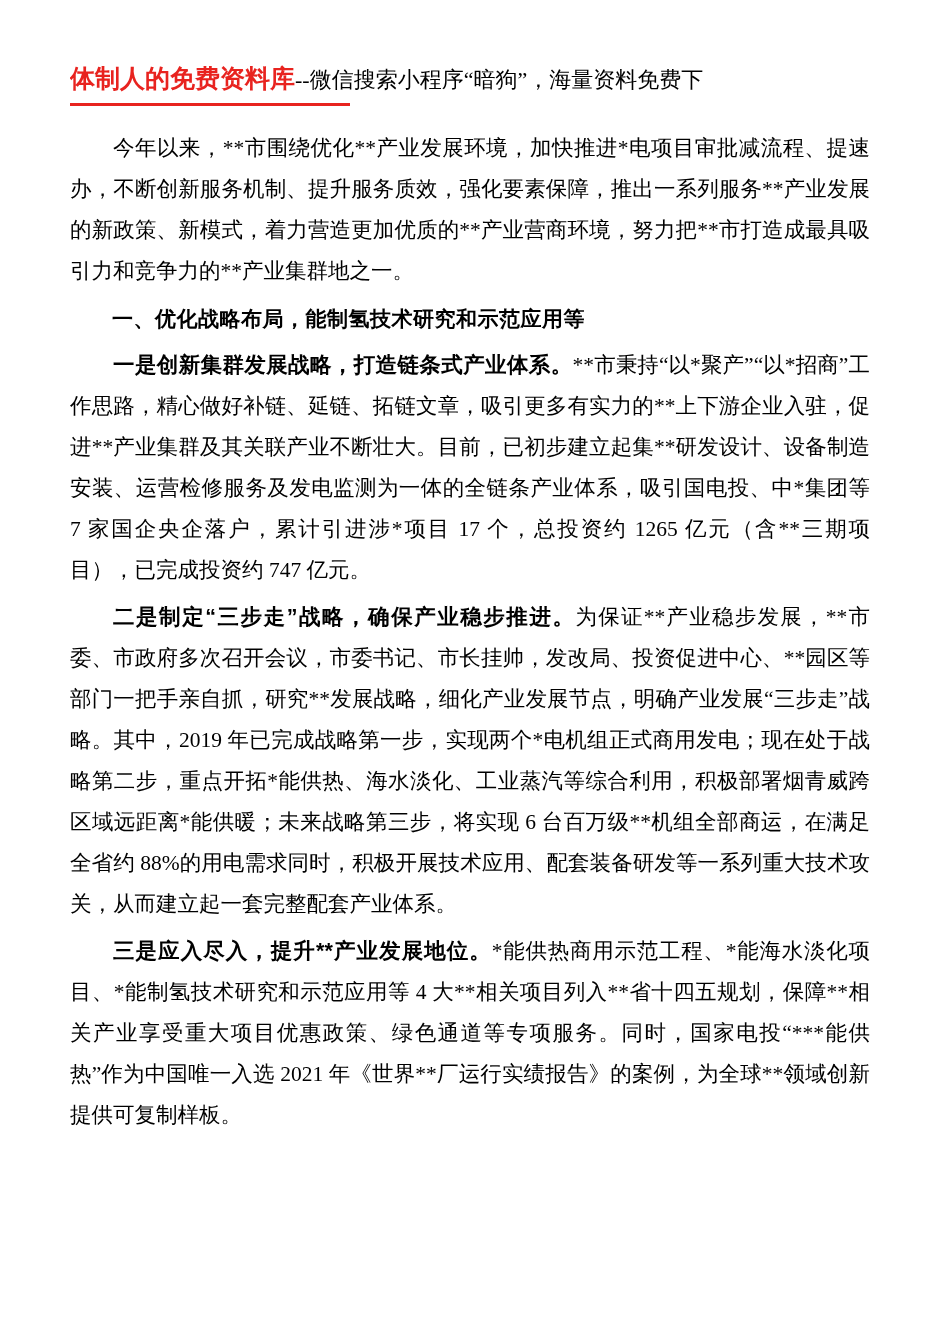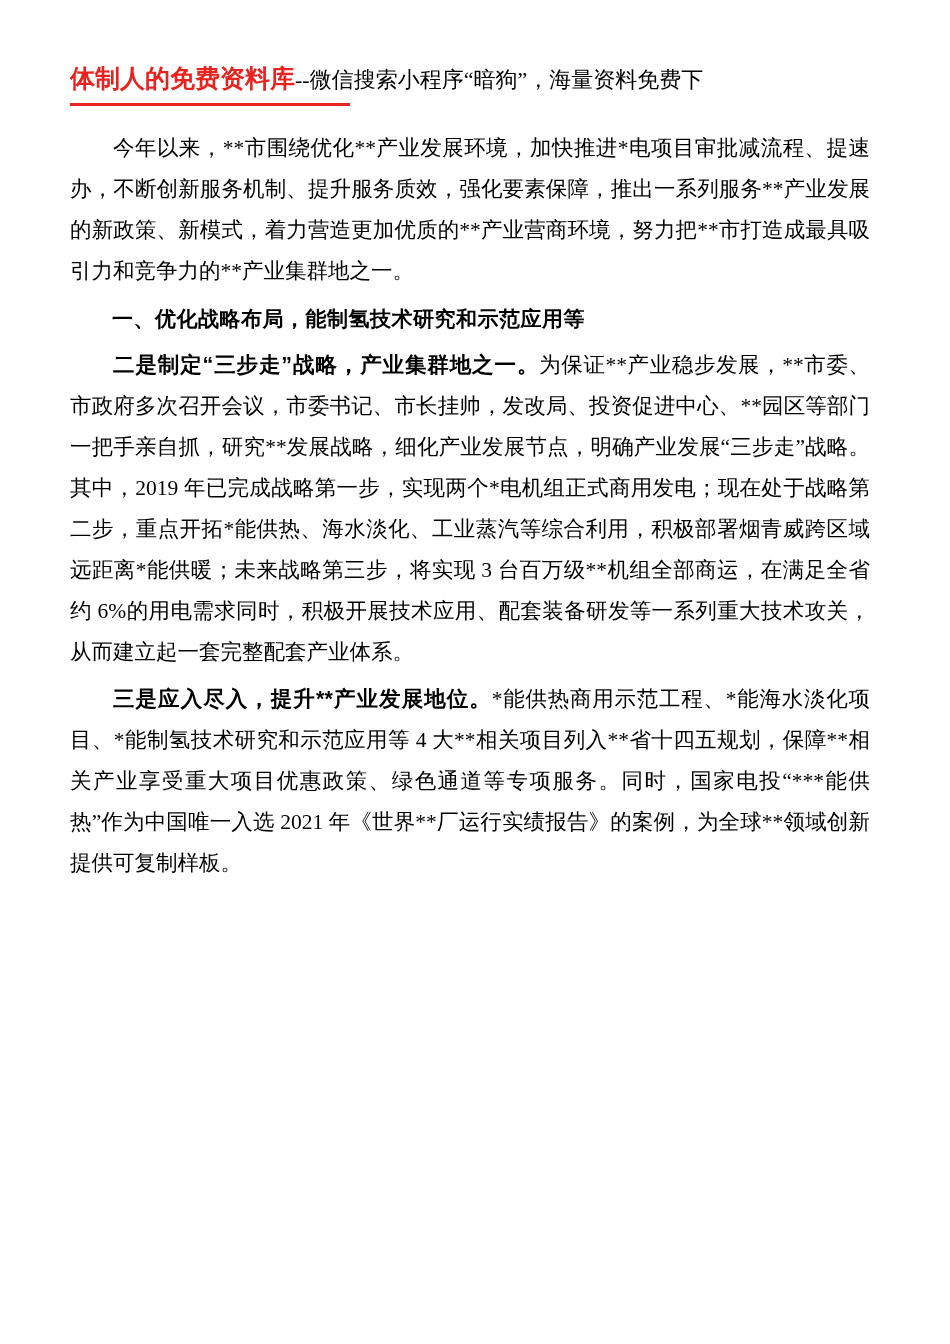--- a/index.html
+++ b/index.html
@@ -95,23 +95,26 @@
   <div class="content">
 
     <p>
       <span>今年以来，**市围绕优化**产业发展环境，加快推进*电项目审批减流程、提速办，不断创新服务机制、提升服务质效，强化要素保障，推出一系列服务**产业发展的新政策、新模式，着力营造更加优质的**产业营商环境，努力把**市打造成最具吸引力和竞争力的**产业集群地之一。</span>
     </p>
 
     <p class="heading spaced">
       <span>一、优化战略布局，能制氢技术研究和示范应用等</span>
     </p>
 
+    <p class="spaced">
+      <span class="b">一是创新集群发展战略，打造链条式产业体系。</span><span>**市秉持“以*聚产”“以*招商”工作思路，精心做好补链、延链、拓链文章，吸引更多有实力的**上下游企业入驻，促进**产业集群及其关联产业不断壮大。目前，已初步建立起集**研发设计、设备制造安装、运营检修服务及发电监测为一体的全链条产业体系，吸引国电投、中*集团等 7 家国企央企落户，累计引进涉*项目 17 个，总投资约 1265 亿元（含**三期项目），已完成投资约 747 亿元。</span>
+    </p>
 
     <p class="spaced">
-      <span class="b">二是制定“三步走”战略，产业集群地之一。</span><span>为保证**产业稳步发展，**市委、市政府多次召开会议，市委书记、市长挂帅，发改局、投资促进中心、**园区等部门一把手亲自抓，研究**发展战略，细化产业发展节点，明确产业发展“三步走”战略。其中，2019 年已完成战略第一步，实现两个*电机组正式商用发电；现在处于战略第二步，重点开拓*能供热、海水淡化、工业蒸汽等综合利用，积极部署烟青威跨区域远距离*能供暖；未来战略第三步，将实现 3 台百万级**机组全部商运，在满足全省约 6%的用电需求同时，积极开展技术应用、配套装备研发等一系列重大技术攻关，从而建立起一套完整配套产业体系。</span>
+      <span class="b">二是制定“三步走”战略，确保产业稳步推进。</span><span>为保证**产业稳步发展，**市委、市政府多次召开会议，市委书记、市长挂帅，发改局、投资促进中心、**园区等部门一把手亲自抓，研究**发展战略，细化产业发展节点，明确产业发展“三步走”战略。其中，2019 年已完成战略第一步，实现两个*电机组正式商用发电；现在处于战略第二步，重点开拓*能供热、海水淡化、工业蒸汽等综合利用，积极部署烟青威跨区域远距离*能供暖；未来战略第三步，将实现 6 台百万级**机组全部商运，在满足全省约 88%的用电需求同时，积极开展技术应用、配套装备研发等一系列重大技术攻关，从而建立起一套完整配套产业体系。</span>
     </p>
 
     <p class="spaced">
       <span class="b">三是应入尽入，提升**产业发展地位。</span><span>*能供热商用示范工程、*能海水淡化项目、*能制氢技术研究和示范应用等 4 大**相关项目列入**省十四五规划，保障**相关产业享受重大项目优惠政策、绿色通道等专项服务。同时，国家电投“***能供热”作为中国唯一入选 2021 年《世界**厂运行实绩报告》的案例，为全球**领域创新提供可复制样板。</span>
     </p>
 
 
   </div>
 </div>
 

